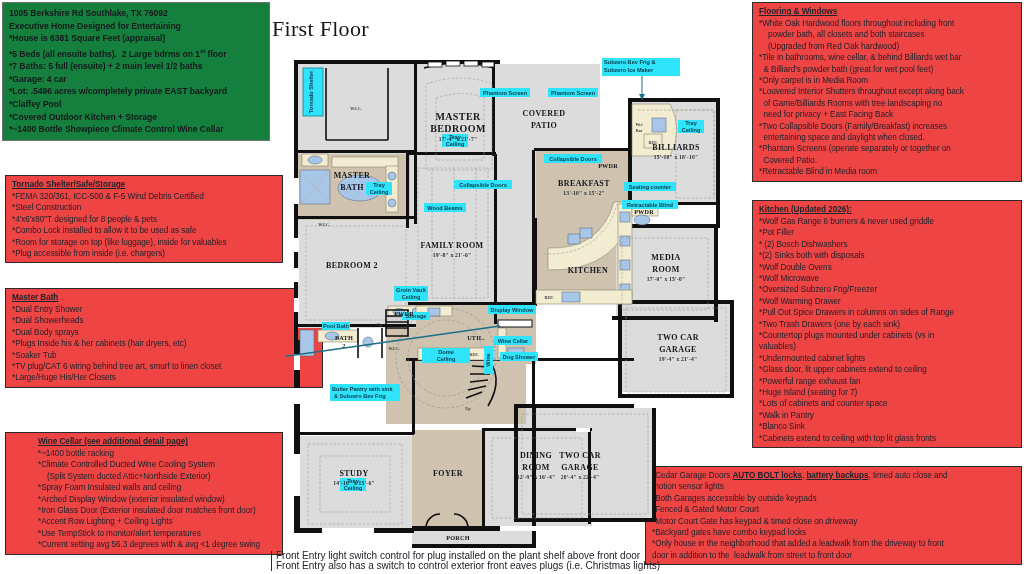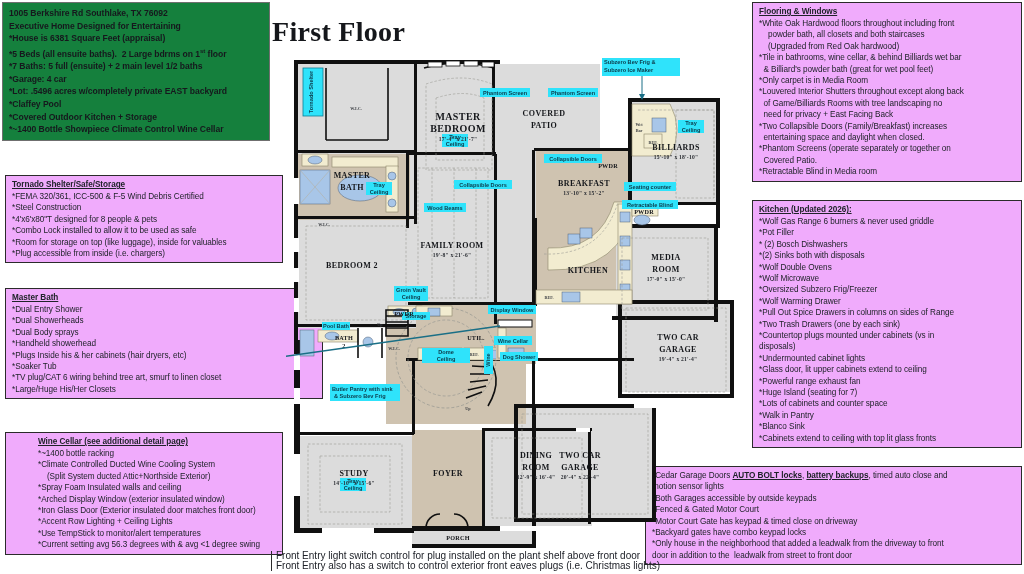--- a/index.html
+++ b/index.html
@@ -10,21 +10,21 @@
     overflow:hidden;
     position:relative;
   }
   .page{position:absolute;inset:0;}
 
   
   .infobox{
     position:absolute;
     box-sizing:border-box;
     border:1px solid #2b2b2b;
-    background:#f0abfc;
+    background:#ef4444;
     padding:3px 5px 3px 6px;
     font-size:8.2px;
     line-height:11.4px;
     color:#20232a;
     letter-spacing:-0.05px;
   }
   .infobox .hdr{
     font-weight:bold;
     text-decoration:underline;
     display:block;
@@ -58,21 +58,21 @@
     position:absolute;left:271px;top:551px;width:350px;
     font-size:10px;line-height:10px;color:#20232a;
     border-left:1px solid #2b2b2b;padding-left:4px;
   }
   #footnote .ln{display:block;white-space:nowrap;}
 
   
   #title{
     position:absolute;left:272px;top:16px;
     font-family:"Liberation Serif", serif;
-    font-weight:bold;font-size:28px;color:#15171b;
+    font-weight:normal;font-size:22px;color:#15171b;
     letter-spacing:0.3px;
   }
 
   
   #plan{
     position:absolute;left:286px;top:58px;width:450px;height:490px;
   }
   #plan svg{display:block;}
 
   .rm{
@@ -125,21 +125,20 @@
     <span class="ln">*Combo Lock installed to allow it to be used as safe</span>
     <span class="ln">*Room for storage on top (like luggage), inside for valuables</span>
     <span class="ln">*Plug accessible from inside (i.e. chargers)</span>
   </div>
 
   <div class="infobox" id="masterbath-box">
     <span class="hdr">Master Bath</span>
     <span class="ln">*Dual Entry Shower</span>
     <span class="ln">*Dual Showerheads</span>
     <span class="ln">*Dual Body sprays</span>
-    <span class="ln">*Handheld showerhead</span>
     <span class="ln">*Plugs Inside his &amp; her cabinets (hair dryers, etc)</span>
     <span class="ln">*Soaker Tub</span>
     <span class="ln">*TV plug/CAT 6 wiring behind tree art, smurf to linen closet</span>
     <span class="ln">*Large/Huge His/Her Closets</span>
   </div>
 
   <div class="infobox" id="winecellar-box">
     <span class="hdr">Wine Cellar (see additional detail page)</span>
     <span class="ln">*~1400 bottle racking</span>
     <span class="ln">*Climate Controlled Ducted Wine Cooling System</span>
@@ -176,21 +175,21 @@
     <span class="ln">*Pot Filler</span>
     <span class="ln">* (2) Bosch Dishwashers</span>
     <span class="ln">*(2) Sinks both with disposals</span>
     <span class="ln">*Wolf Double Ovens</span>
     <span class="ln">*Wolf Microwave</span>
     <span class="ln">*Oversized Subzero Frig/Freezer</span>
     <span class="ln">*Wolf Warming Drawer</span>
     <span class="ln">*Pull Out Spice Drawers in columns on sides of Range</span>
     <span class="ln">*Two Trash Drawers (one by each sink)</span>
     <span class="ln">*Countertop plugs mounted under cabinets (vs in</span>
-    <span class="ln">disposals)</span>
+    <span class="ln">valuables)</span>
     <span class="ln">*Undermounted cabinet lights</span>
     <span class="ln">*Glass door, lit upper cabinets extend to ceiling</span>
     <span class="ln">*Powerful range exhaust fan</span>
     <span class="ln">*Huge Island (seating for 7)</span>
     <span class="ln">*Lots of cabinets and counter space</span>
     <span class="ln">*Walk in Pantry</span>
     <span class="ln">*Blanco Sink</span>
     <span class="ln">*Cabinets extend to ceiling with top lit glass fronts</span>
   </div>
 

